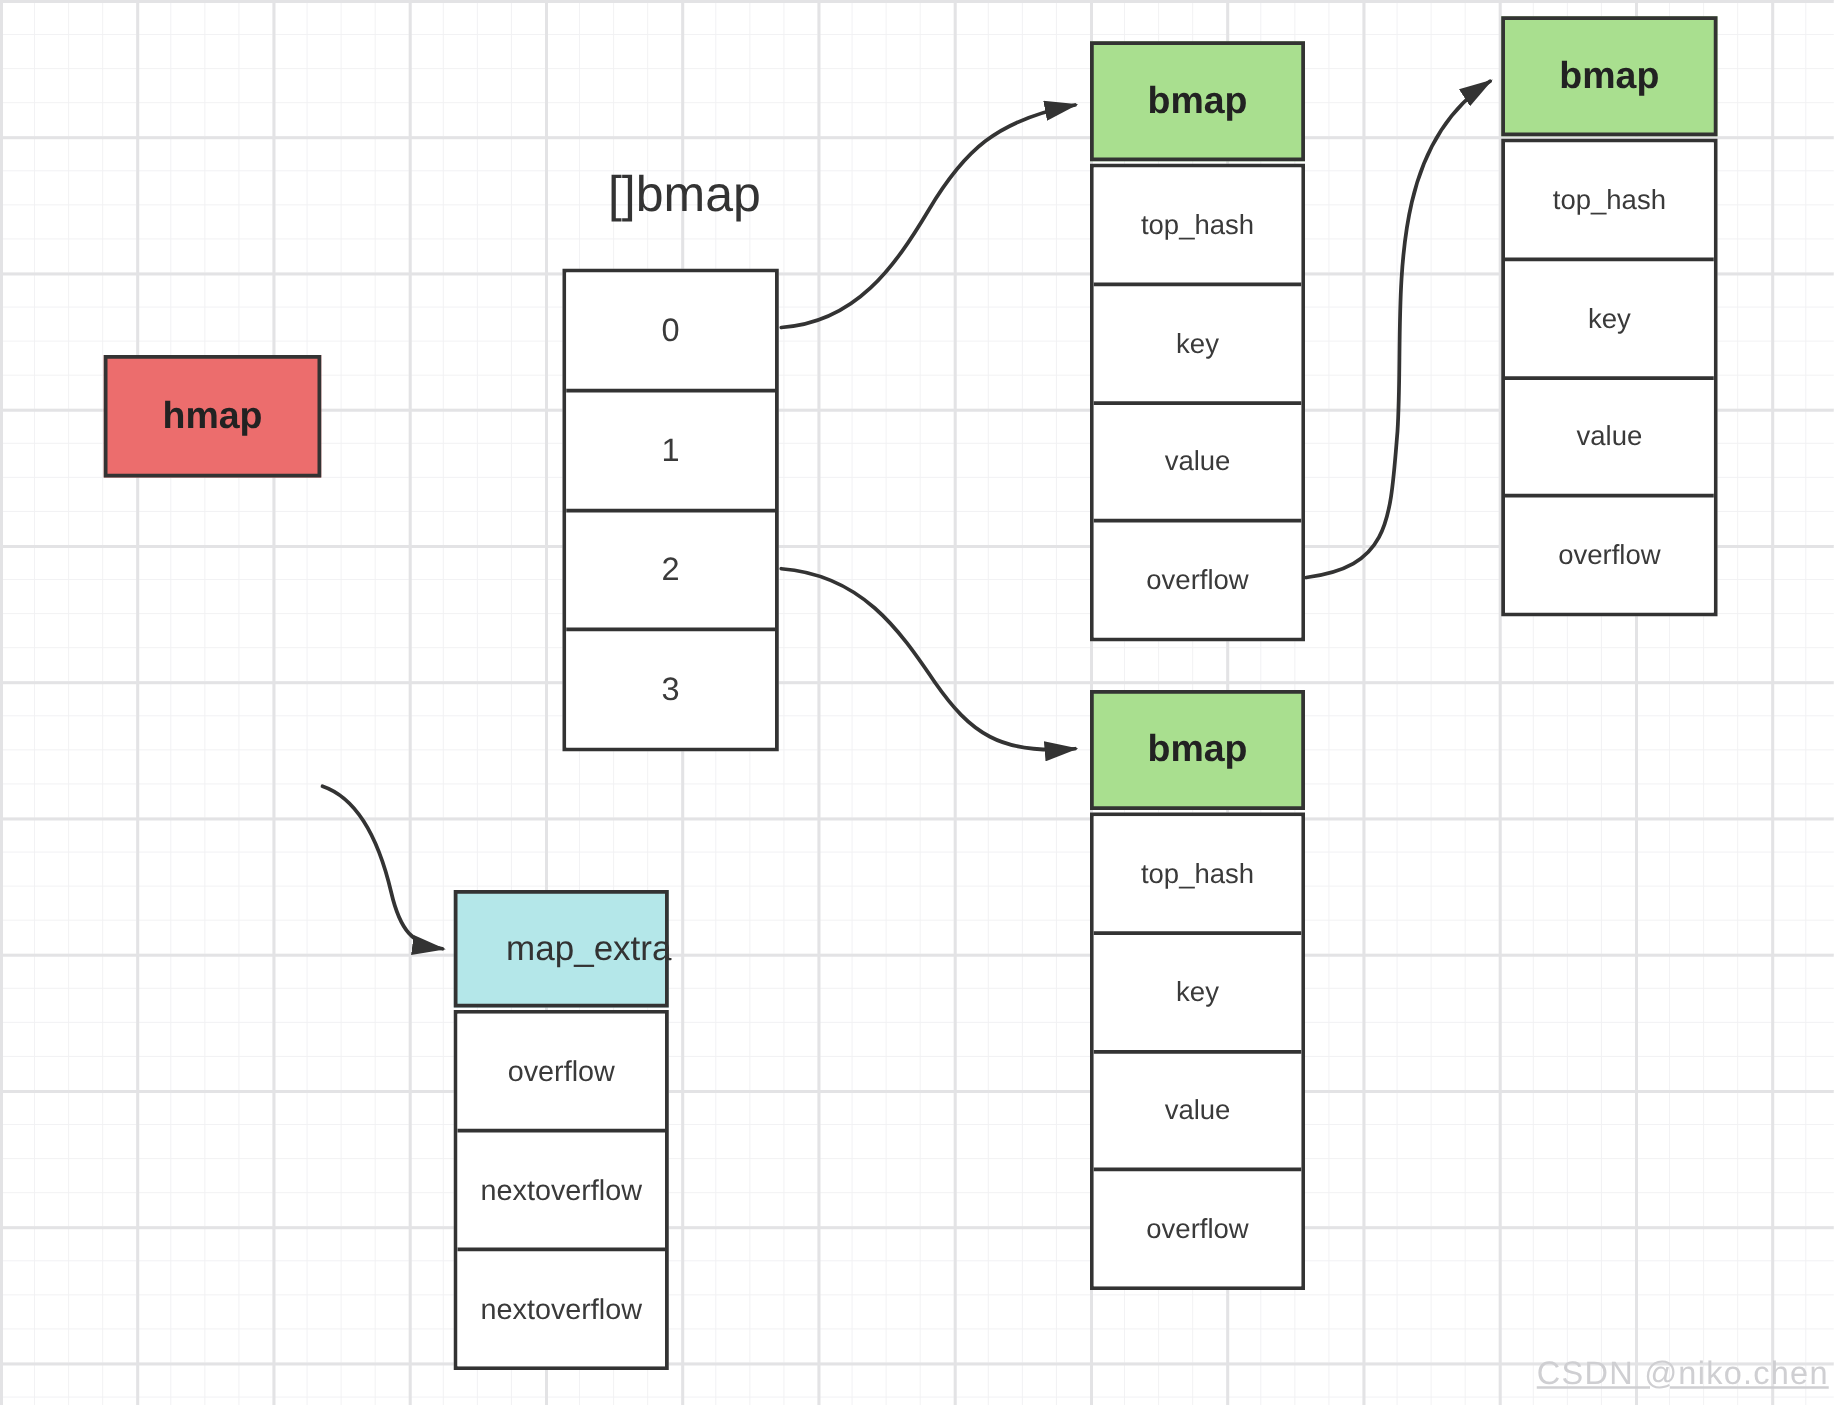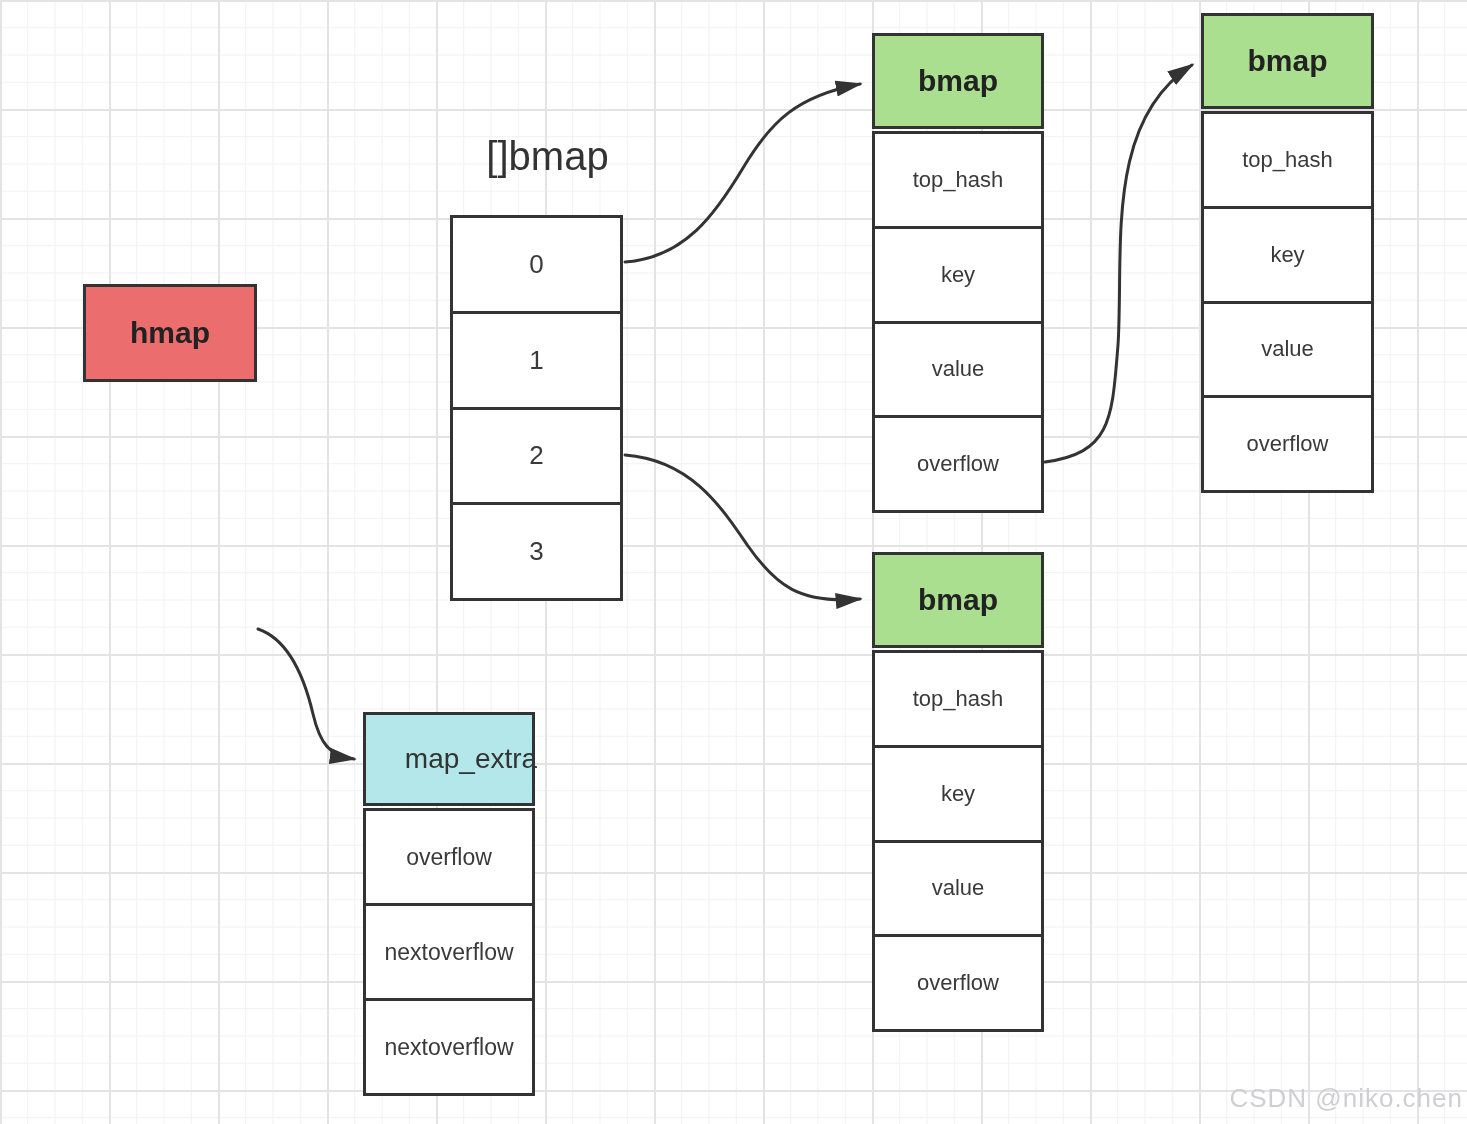--- a/index.html
+++ b/index.html
@@ -66,21 +66,21 @@
 
   #array-title{
     position:absolute;left:450px;top:134px;width:195px;
     text-align:center;font-size:40px;color:#333;
   }
 
   #arrows{position:absolute;left:0;top:0;pointer-events:none;}
 
   #watermark{
     position:absolute;right:4px;bottom:10px;
-    font-size:26px;color:#cfcfd2;letter-spacing:1px;
+    font-size:26px;color:#cfcfd2;letter-spacing:1px;text-decoration:underline;
   }
 </style>
 </head>
 <body>
 
 <div id="canvas">
 
   <svg id="arrows" width="1467" height="1124" viewBox="0 0 1467 1124">
     <defs>
       <marker id="ah" viewBox="0 0 10 6" refX="9" refY="3" markerWidth="9" markerHeight="5.4" orient="auto-start-reverse">

